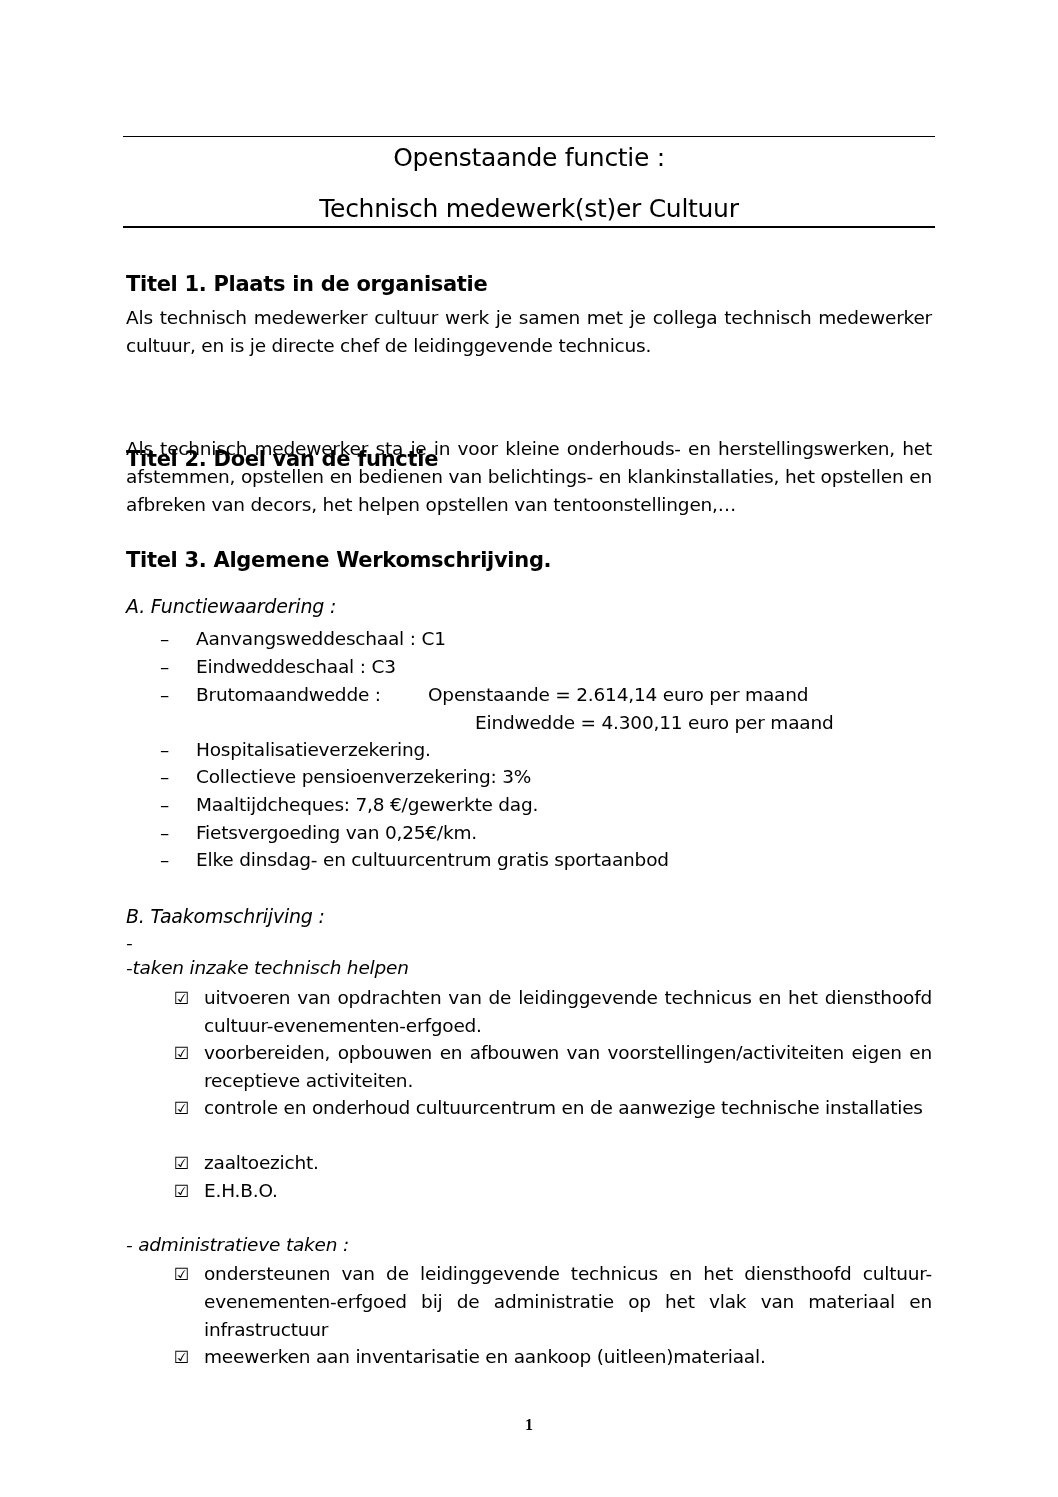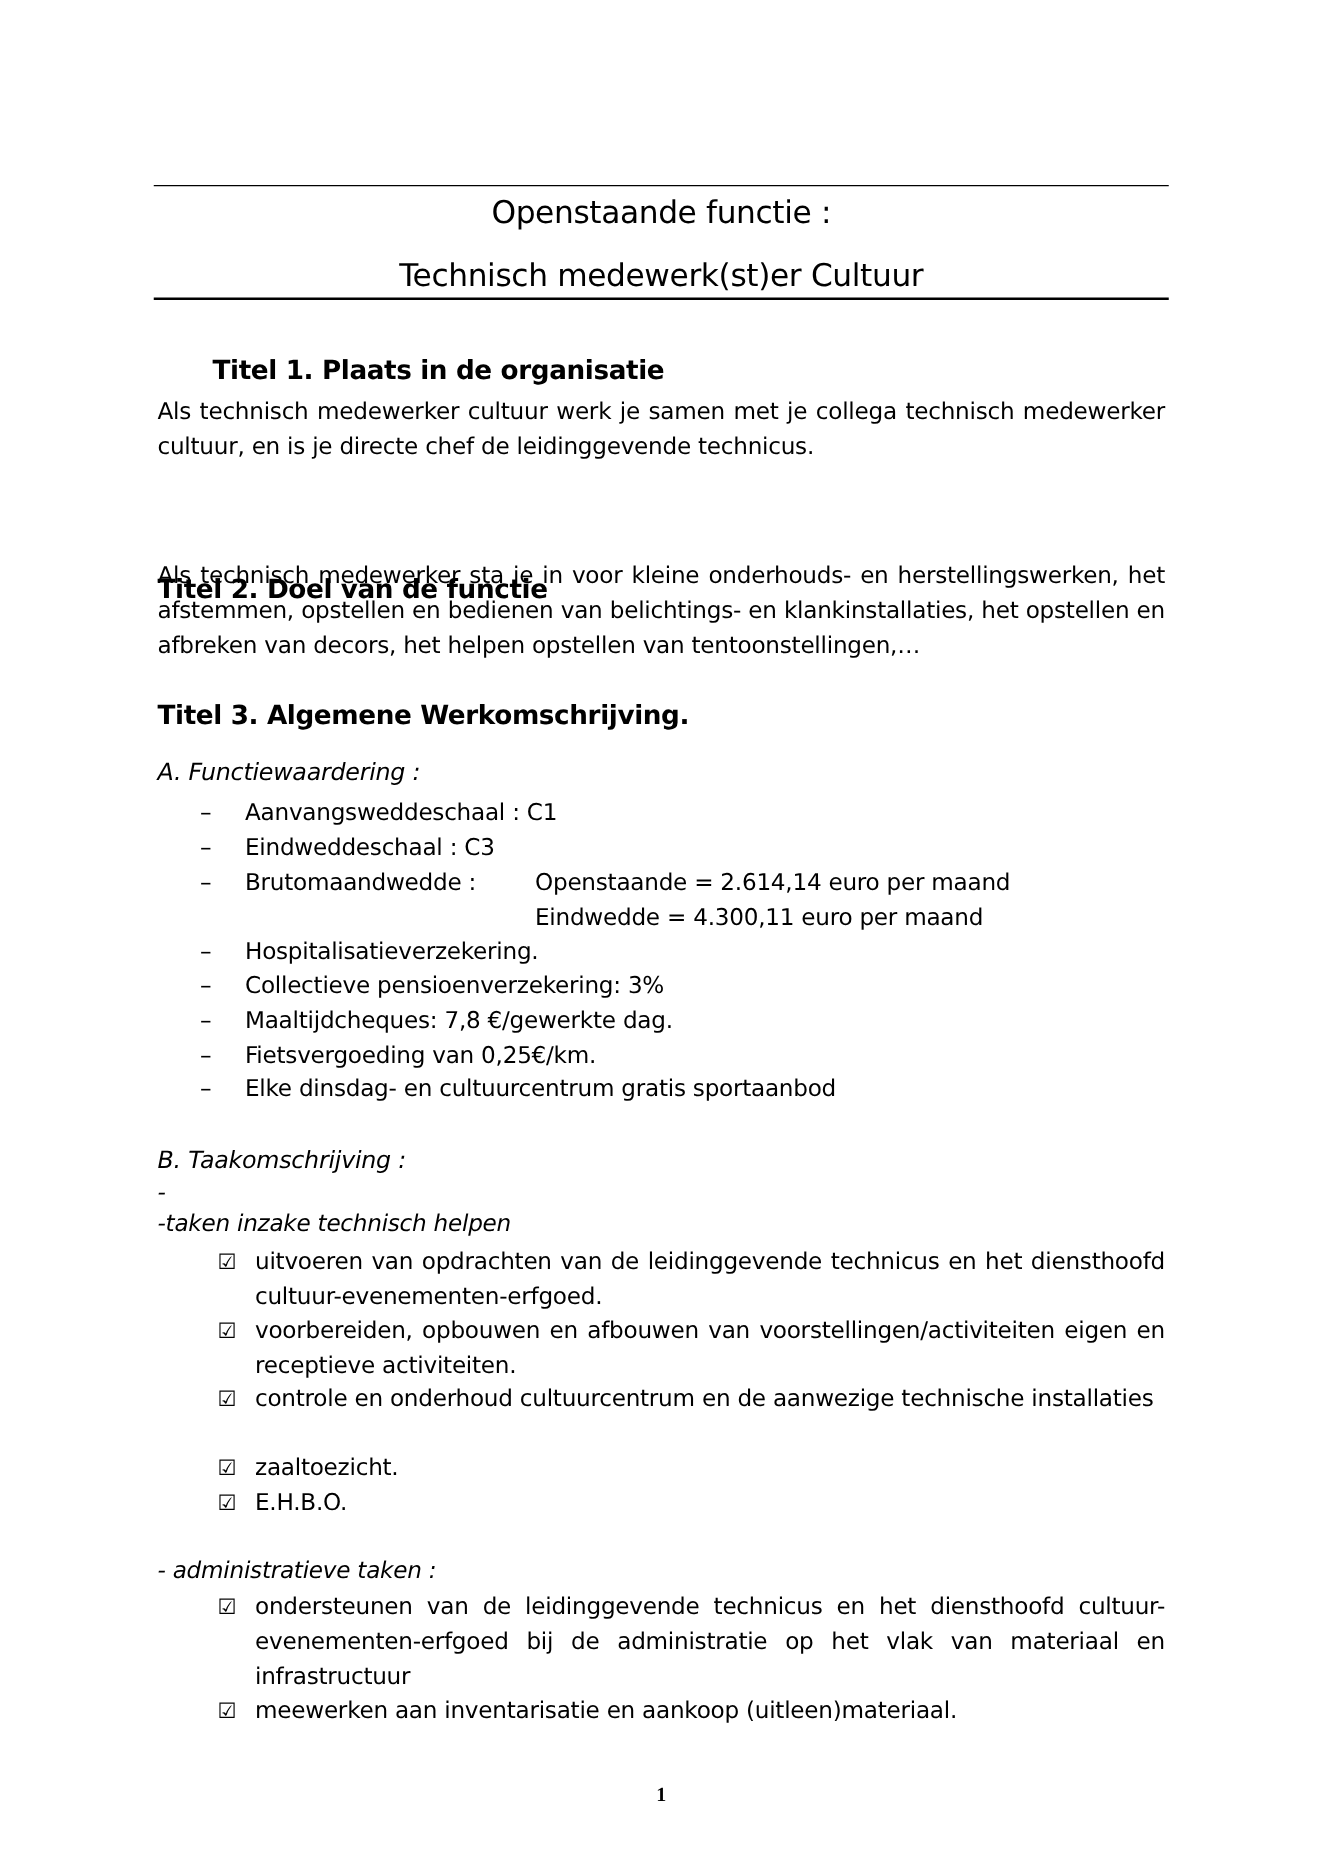--- a/index.html
+++ b/index.html
@@ -1,17 +1,17 @@
 <!DOCTYPE html>
 <html><head>
 <meta charset="utf-8">
 <style>
   html, body { margin: 0; padding: 0; background: #ffffff; }
   body { width: 1058px; height: 1497px; position: relative; color: #000; font-family: "DejaVu Sans", sans-serif; overflow: hidden; }
-  .page { position: absolute; left: 0; top: 12px; width: 1058px; height: 1060px; }
+  .page { position: absolute; left: 0; top: 0; width: 1058px; height: 1060px; }
   .rule { position: absolute; left: 123px; width: 812px; background: #000; }
   .title-line { position: absolute; left: 123px; width: 812px; text-align: center; font-size: 25px; font-weight: normal; letter-spacing: -0.3px; }
   .h1 { position: absolute; left: 126px; font-size: 21px; font-weight: bold; letter-spacing: -0.3px; }
   .para { position: absolute; left: 126px; width: 806px; font-size: 18.5px; line-height: 28px; text-align: justify; text-align-last: left; letter-spacing: -0.2px; }
   .h2 { position: absolute; left: 126px; font-size: 19px; font-weight: normal; font-style: italic; letter-spacing: -0.2px; }
   .dash-item { position: absolute; left: 160px; font-size: 18.5px; letter-spacing: -0.2px; white-space: nowrap; }
   .dash-item .dash { position: absolute; left: 0; }
   .dash-item .txt { position: absolute; left: 36px; white-space: nowrap; }
   .wage-val { position: absolute; left: 428px; font-size: 18.5px; white-space: nowrap; letter-spacing: -0.2px; }
   .sub-label { position: absolute; left: 126px; font-size: 18.5px; font-style: italic; letter-spacing: -0.2px; white-space: nowrap; }
@@ -23,21 +23,21 @@
 </head>
 <body>
 
 <div class="page">
 
   <div class="rule" style="top:136px;height:1px;"></div>
   <div class="title-line" style="top:143px;">Openstaande functie :</div>
   <div class="title-line" style="top:194px;">Technisch medewerk(st)er Cultuur</div>
   <div class="rule" style="top:226px;height:2px;"></div>
 
-  <div class="h1" style="top:272px;margin-left:44px;">Titel 1. Plaats in de organisatie</div>
+  <div class="h1" style="top:272px;">Titel 1. Plaats in de organisatie</div>
   <div class="para" style="top:304px;">Als technisch medewerker cultuur werk je samen met je collega technisch medewerker cultuur, en is je directe chef de leidinggevende technicus.</div>
 
   <div class="h1" style="top:403px;margin-top:44px;">Titel 2. Doel van de functie</div>
   <div class="para" style="top:435px;">Als technisch medewerker sta je in voor kleine onderhouds- en herstellingswerken, het afstemmen, opstellen en bedienen van belichtings- en klankinstallaties, het opstellen en afbreken van decors, het helpen opstellen van tentoonstellingen,…</div>
 
   <div class="h1" style="top:548px;">Titel 3. Algemene Werkomschrijving.</div>
 
   <div class="h2" style="top:595px;">A. Functiewaardering :</div>
 
   <div class="dash-item" style="top:628px;">
@@ -46,21 +46,21 @@
   </div>
   <div class="dash-item" style="top:656px;">
     <span class="dash">–</span>
     <span class="txt">Eindweddeschaal : C3</span>
   </div>
   <div class="dash-item" style="top:684px;">
     <span class="dash">–</span>
     <span class="txt">Brutomaandwedde :</span>
   </div>
   <div class="wage-val" style="top:684px;">Openstaande = 2.614,14 euro per maand</div>
-  <div class="wage-val" style="top:712px;">Eindwedde = 4.300,11 euro per maand</div>
+  <div class="wage-val" style="top:712px;margin-left:47px;">Eindwedde = 4.300,11 euro per maand</div>
   <div class="dash-item" style="top:739px;">
     <span class="dash">–</span>
     <span class="txt">Hospitalisatieverzekering.</span>
   </div>
   <div class="dash-item" style="top:766px;">
     <span class="dash">–</span>
     <span class="txt">Collectieve pensioenverzekering: 3%</span>
   </div>
   <div class="dash-item" style="top:794px;">
     <span class="dash">–</span>

